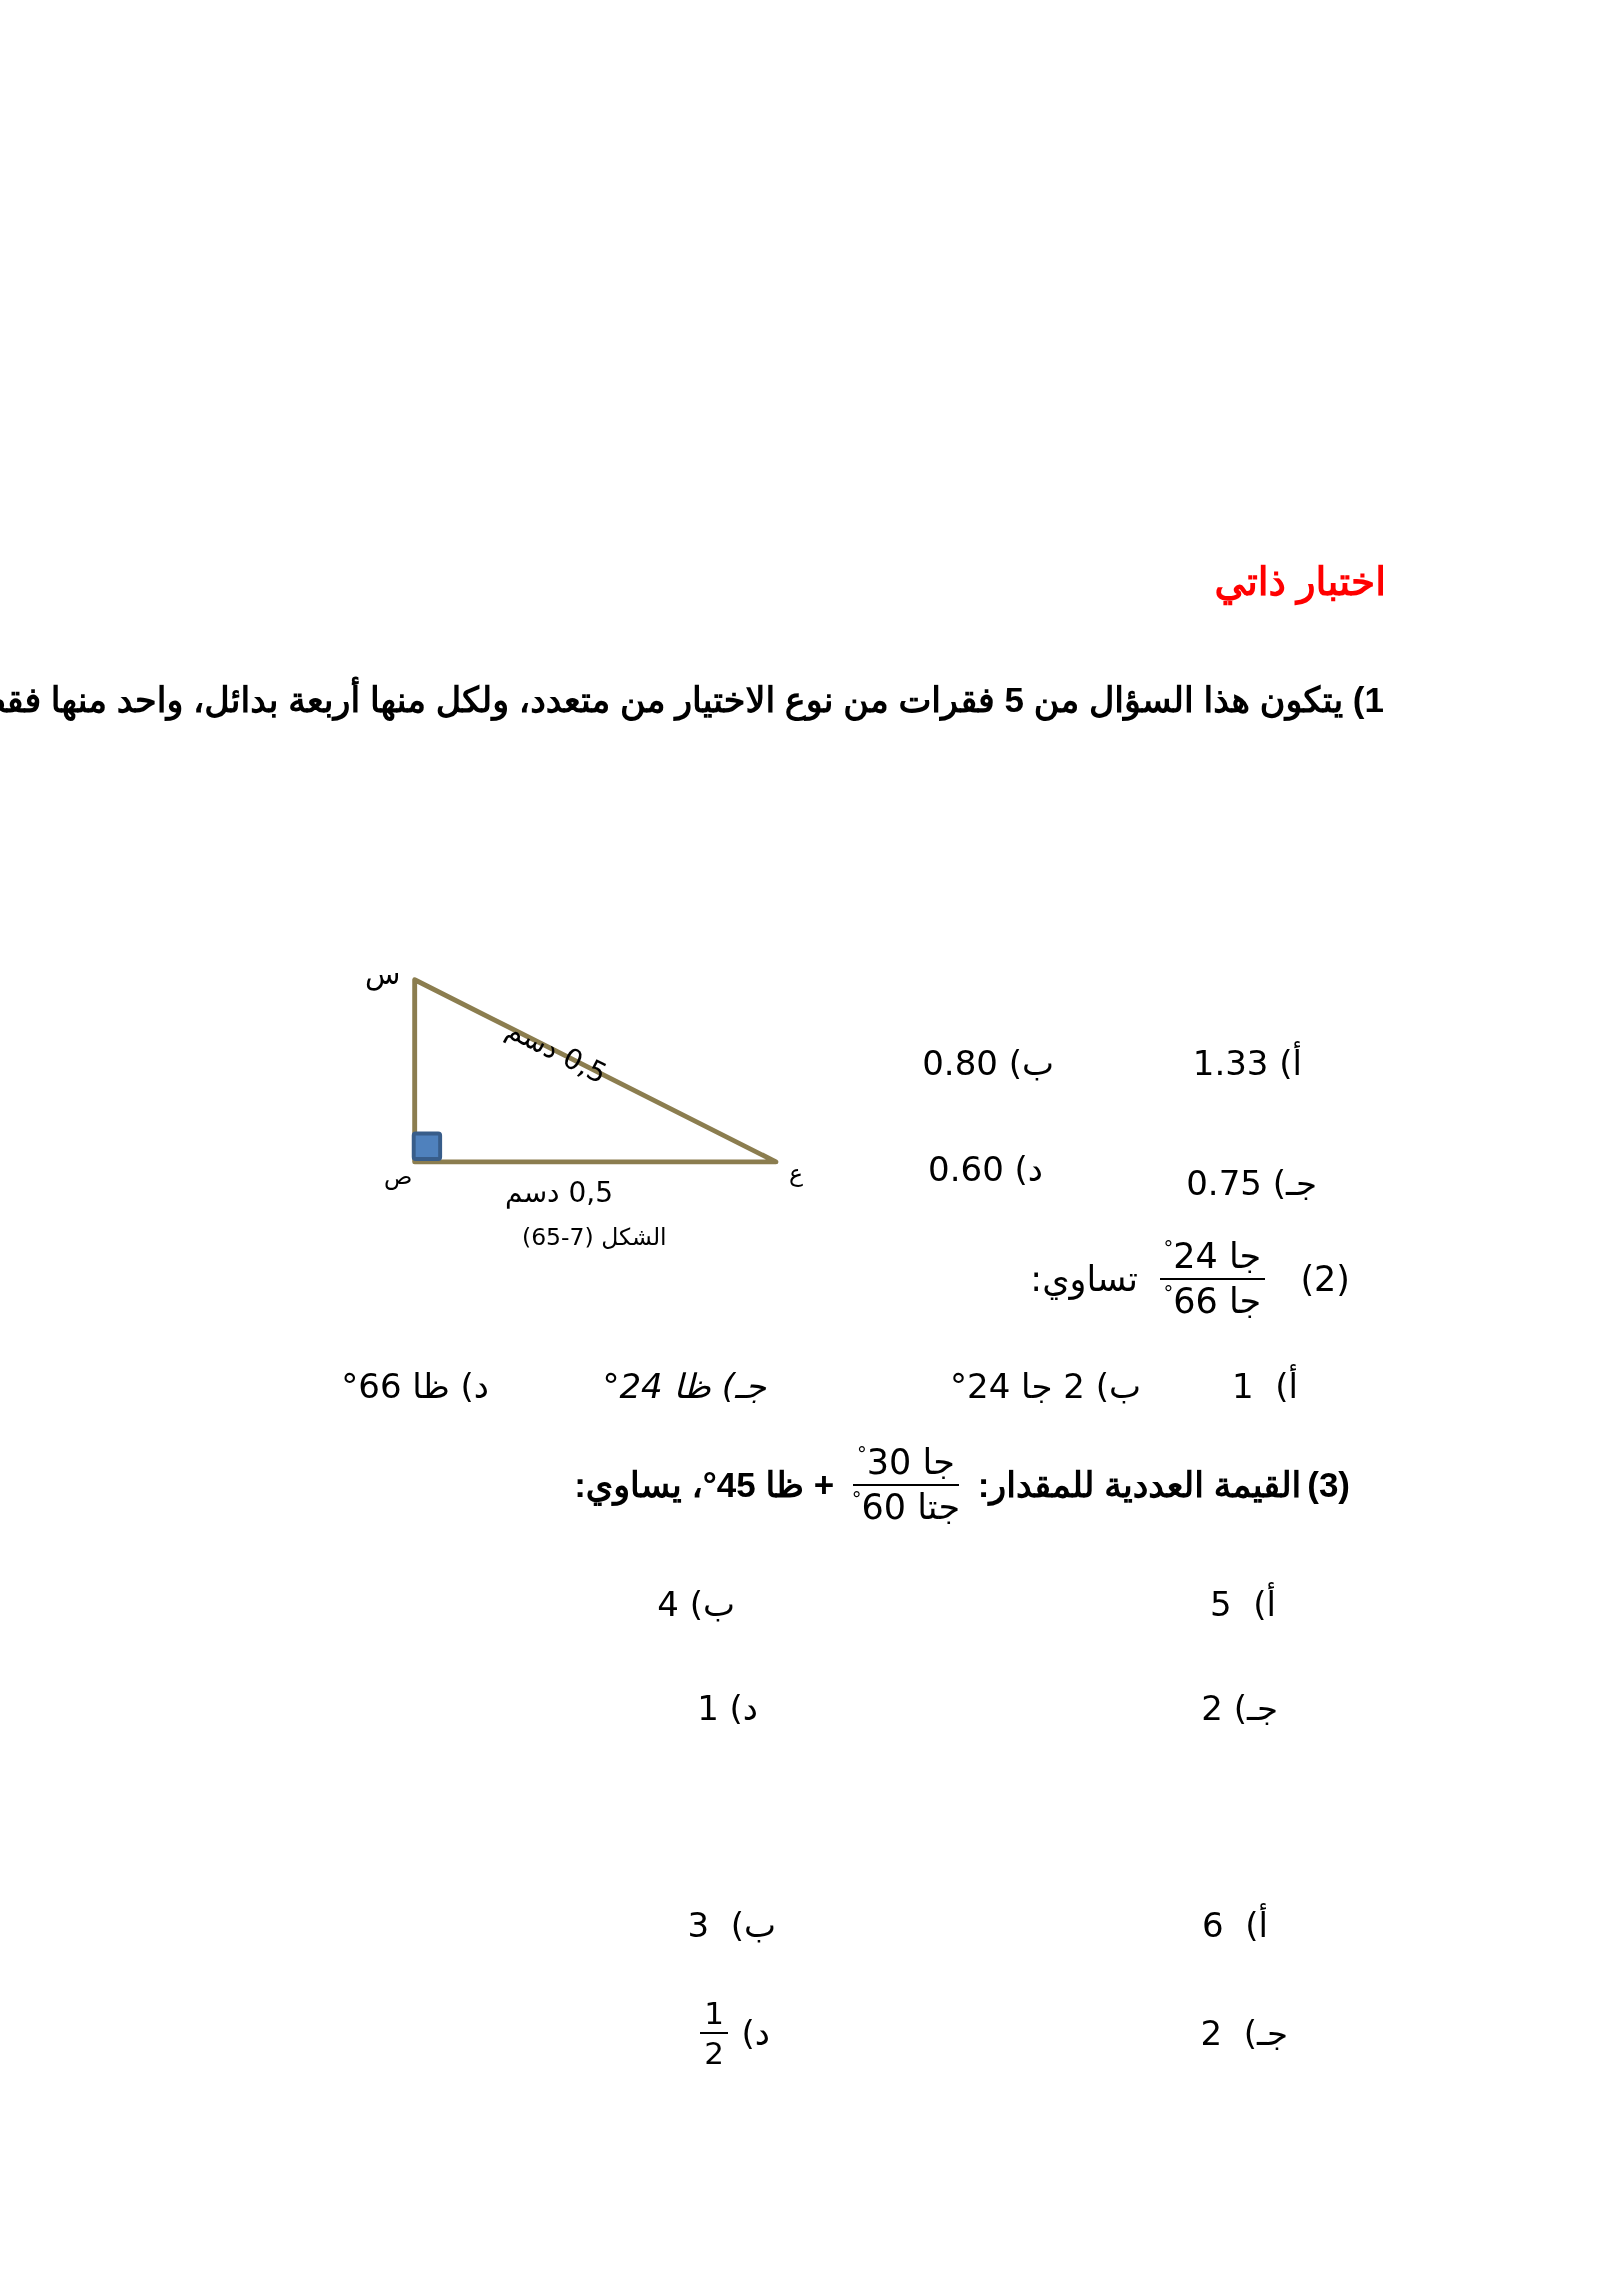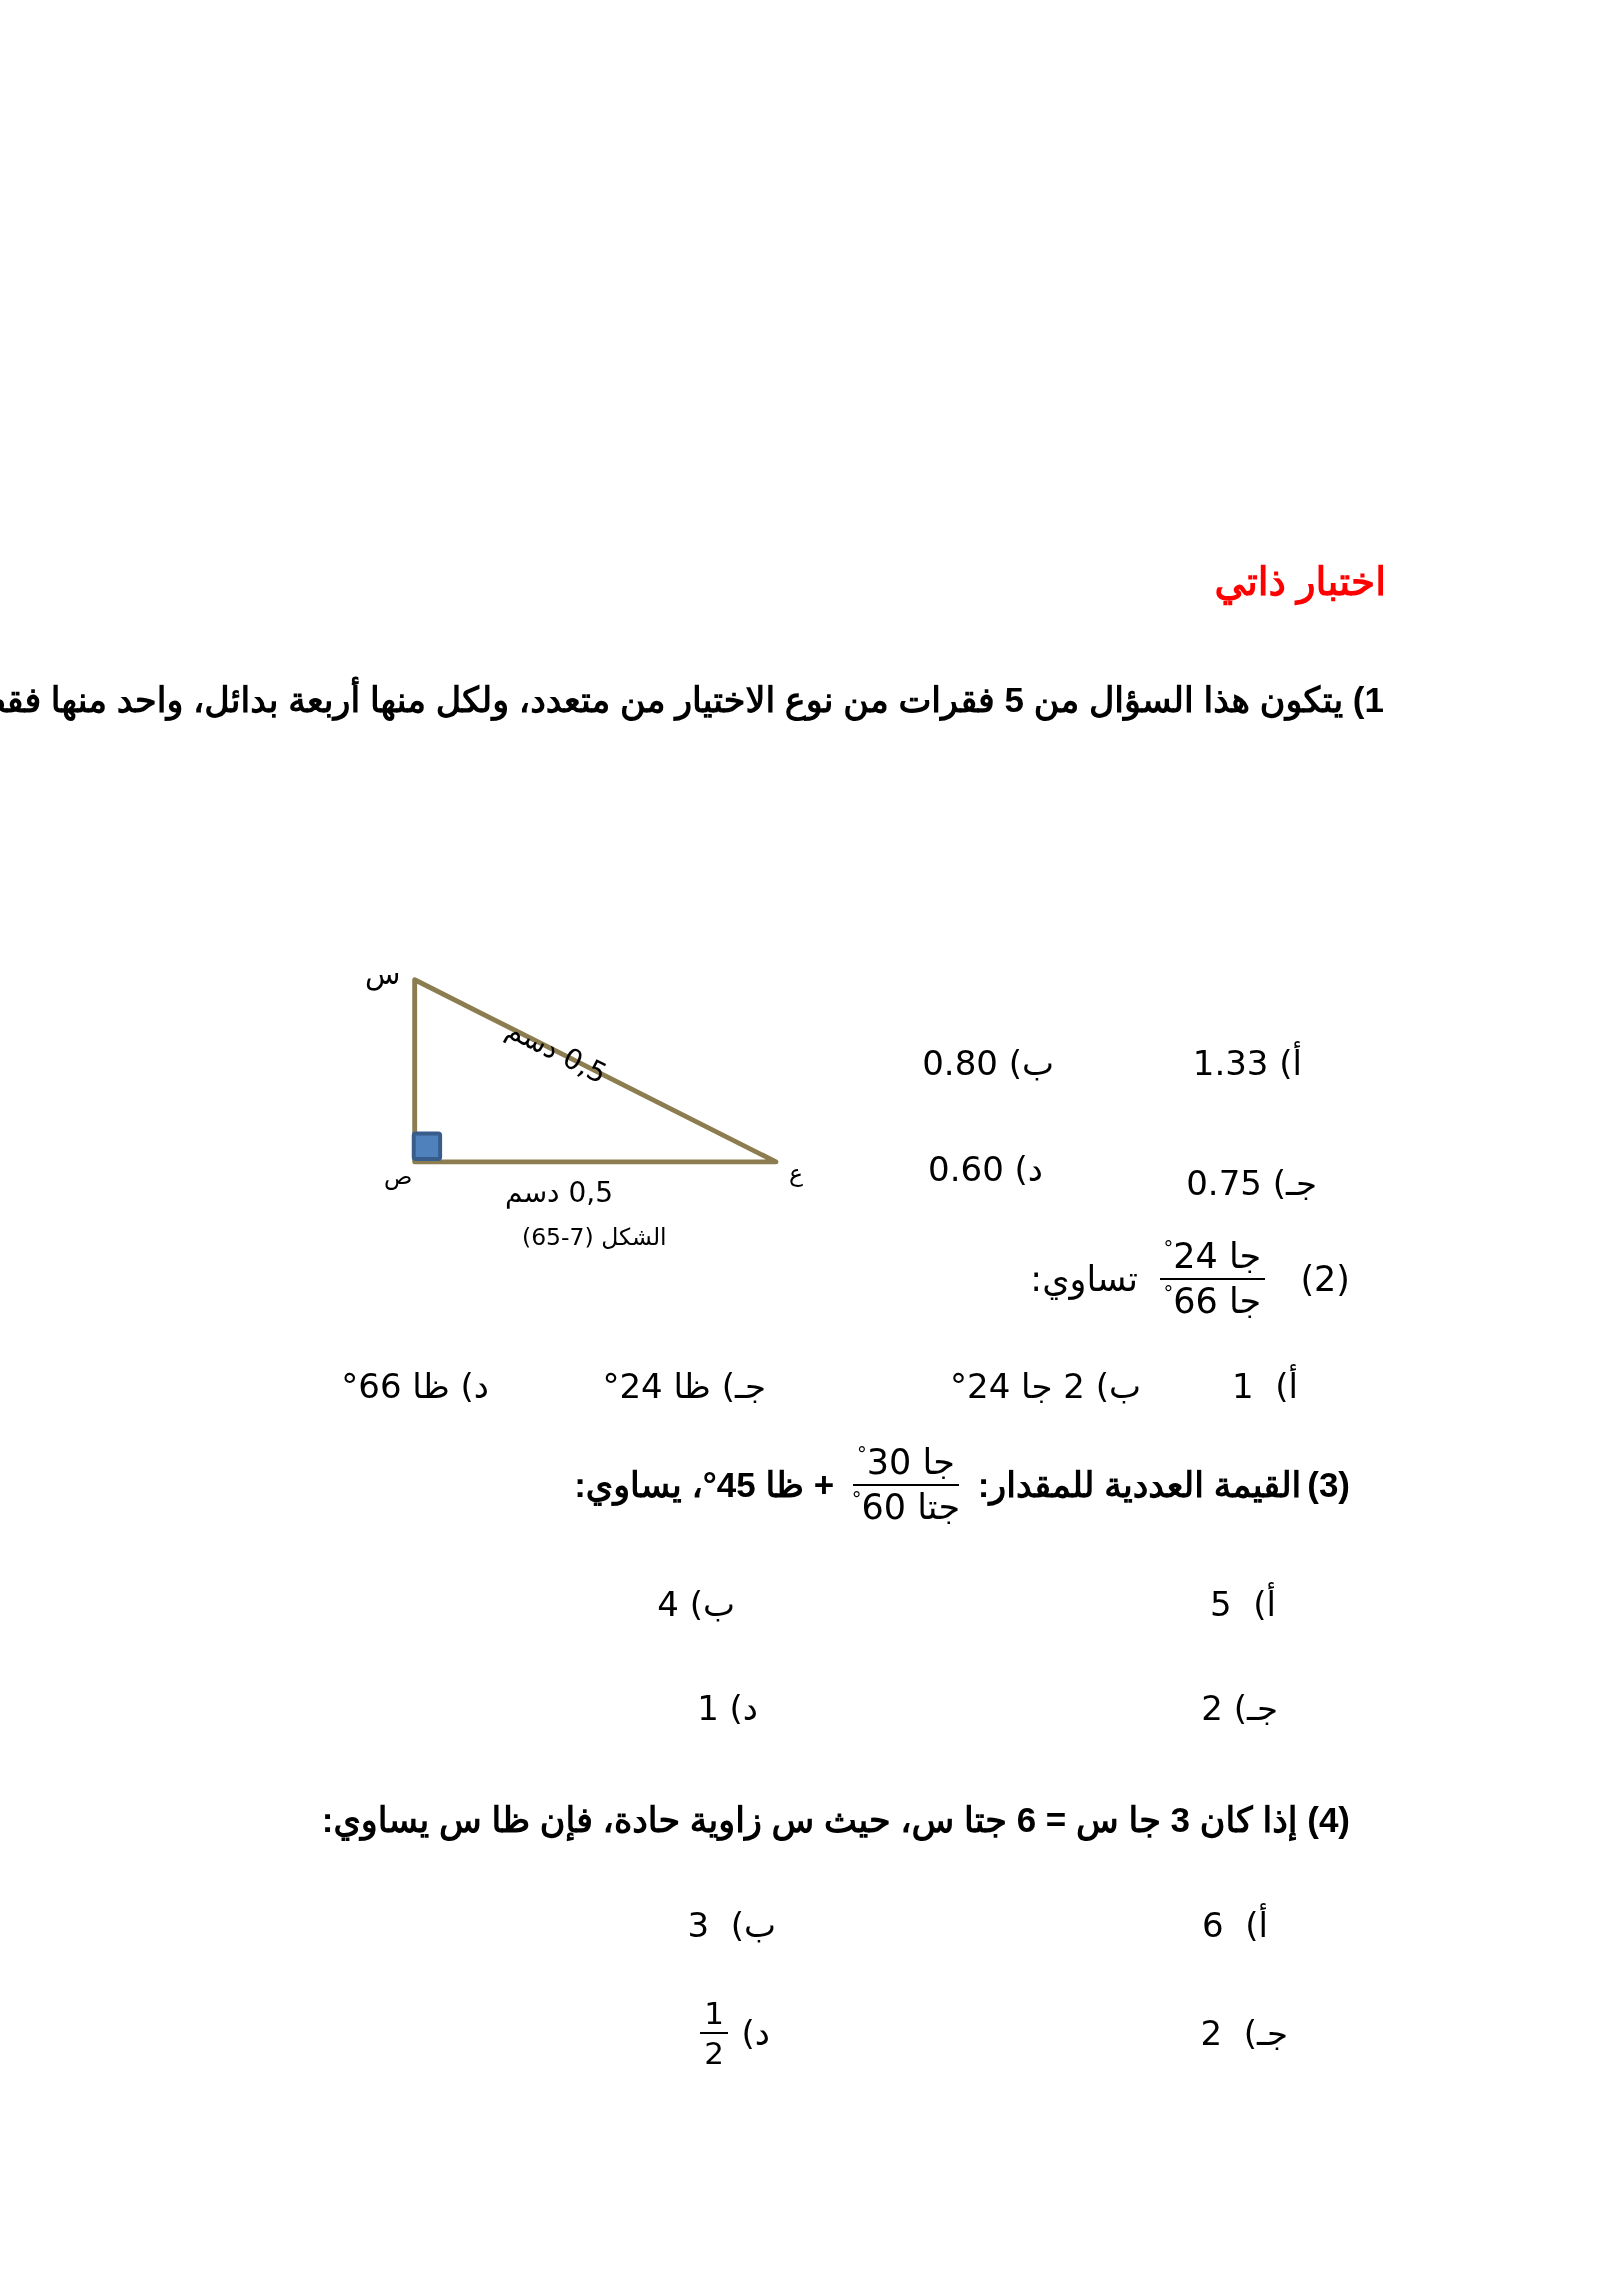--- a/index.html
+++ b/index.html
@@ -51,42 +51,38 @@
     <span>(2)</span>
     <span class="frac" style="margin-right:21.6px;">
       <span class="num"><span>جا 24</span><span class="deg">°</span></span>
       <span class="den"><span>جا 66</span><span class="deg">°</span></span>
     </span>
     <span>تساوي:</span>
   </div>
 
   <div class="abs rtl reg opt" style="right:323px; top:1366px;"><span>أ)</span>&nbsp;&nbsp;<span>1</span></div>
   <div class="abs rtl reg opt" style="right:480px; top:1366px;"><span>ب)</span> <span>2 جا 24°</span></div>
-  <div class="abs rtl reg opt" style="right:855px; top:1366px;"><span>جـ)</span> <span>ظا 24°</span></div>
+  <div class="abs rtl reg opt" style="right:855px; top:1366px;font-style:italic;"><span>جـ)</span> <span>ظا 24°</span></div>
   <div class="abs rtl reg opt" style="right:1132px; top:1366px;"><span>د)</span> <span>ظا 66°</span></div>
 
   <div class="abs rtl q" style="right:271px; top:1443px; display:flex; align-items:center; gap:5.9px;">
     <span class="bold">(3)</span>
     <span class="bold">القيمة العددية للمقدار:</span>
     <span class="frac reg">
       <span class="num"><span>جا 30</span><span class="deg">°</span></span>
       <span class="den"><span>جتا 60</span><span class="deg">°</span></span>
     </span>
     <span class="bold">+ ظا 45°، يساوي:</span>
   </div>
 
   <div class="abs rtl reg opt" style="right:345px; top:1584px;"><span>أ)</span>&nbsp;&nbsp;<span>5</span></div>
   <div class="abs rtl reg opt" style="right:886px; top:1584px;"><span>ب)</span> <span>4</span></div>
   <div class="abs rtl reg opt" style="right:343px; top:1688px;"><span>جـ)</span> <span>2</span></div>
   <div class="abs rtl reg opt" style="right:863px; top:1688px;"><span>د)</span> <span>1</span></div>
 
-  <div class="abs rtl bold q" style="right:271px; top:1800px;">
-    <span>(4)</span>
-    <span>إذا كان 3 جا س = 6 جتا س، حيث س زاوية حادة، فإن ظا س يساوي:</span>
-  </div>
 
   <div class="abs rtl reg opt" style="right:353px; top:1905px;"><span>أ)</span>&nbsp;&nbsp;<span>6</span></div>
   <div class="abs rtl reg opt" style="right:845px; top:1905px;"><span>ب)</span>&nbsp;&nbsp;<span>3</span></div>
   <div class="abs rtl reg opt" style="right:333px; top:2013px;"><span>جـ)</span>&nbsp;&nbsp;<span>2</span></div>
   <div class="abs rtl reg opt" style="right:851px; top:1996px; display:flex; align-items:center; gap:5.9px;">
     <span>د)</span>
     <span class="frac" style="font-size:31px;">
       <span class="num">1</span>
       <span class="den">2</span>
     </span>

